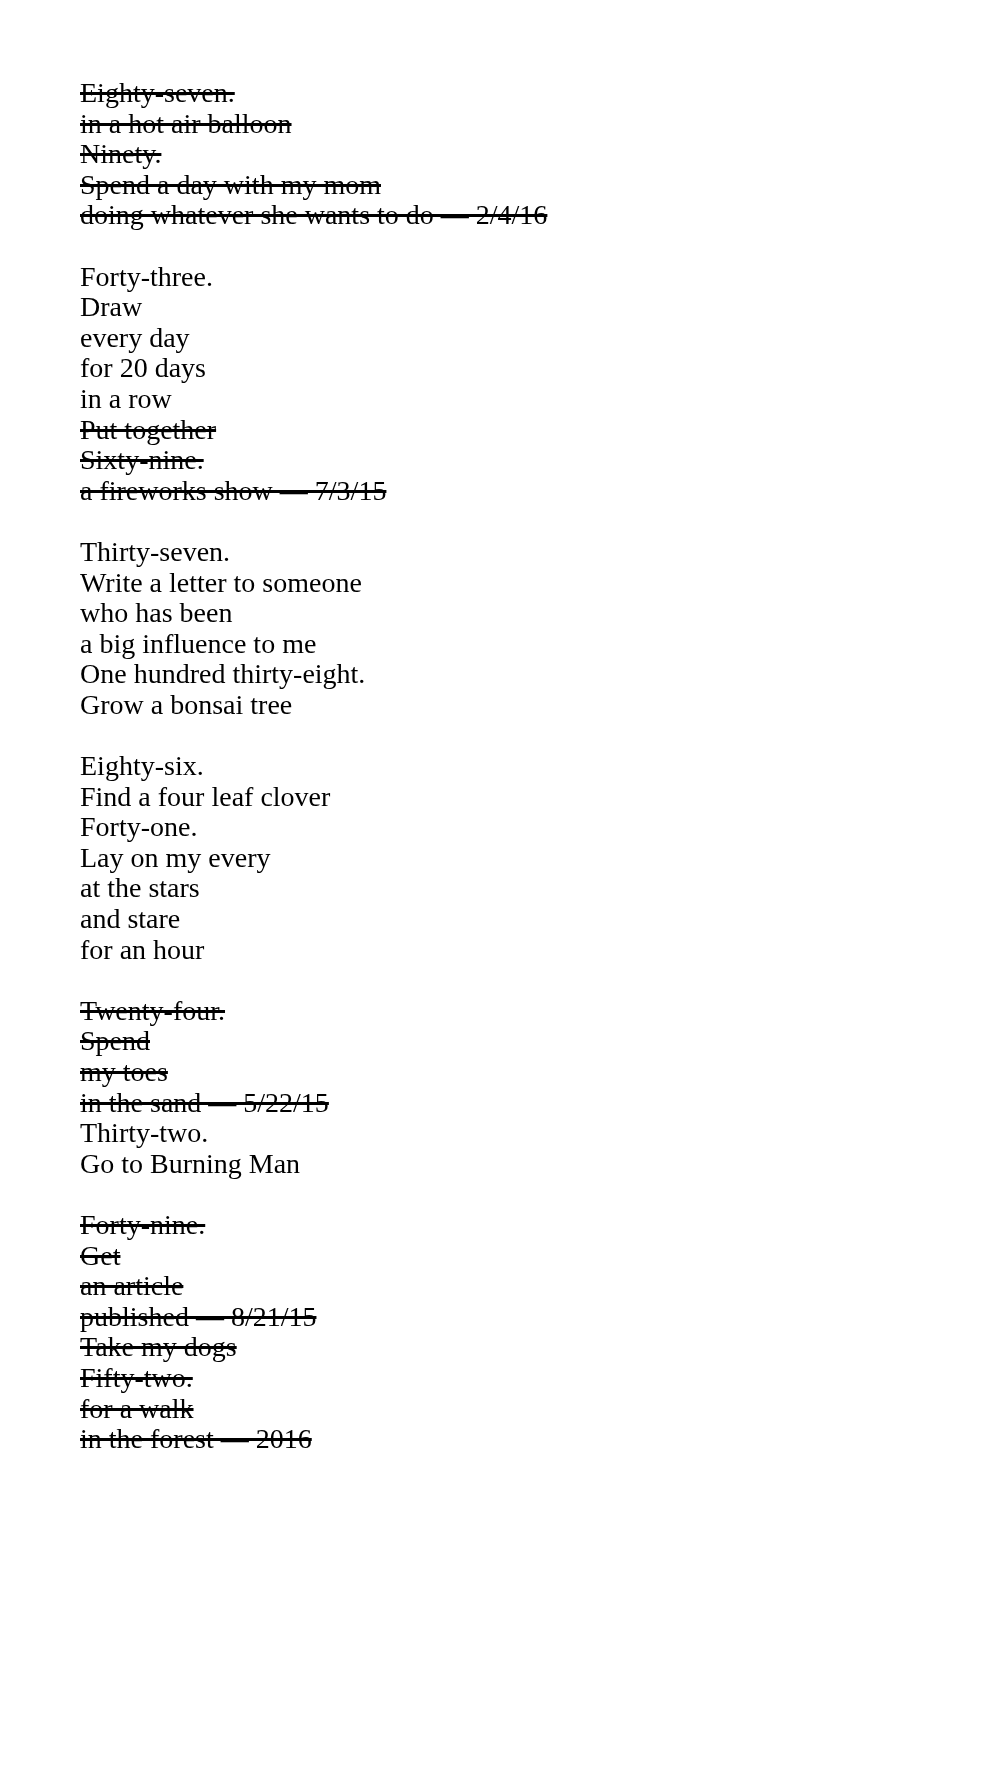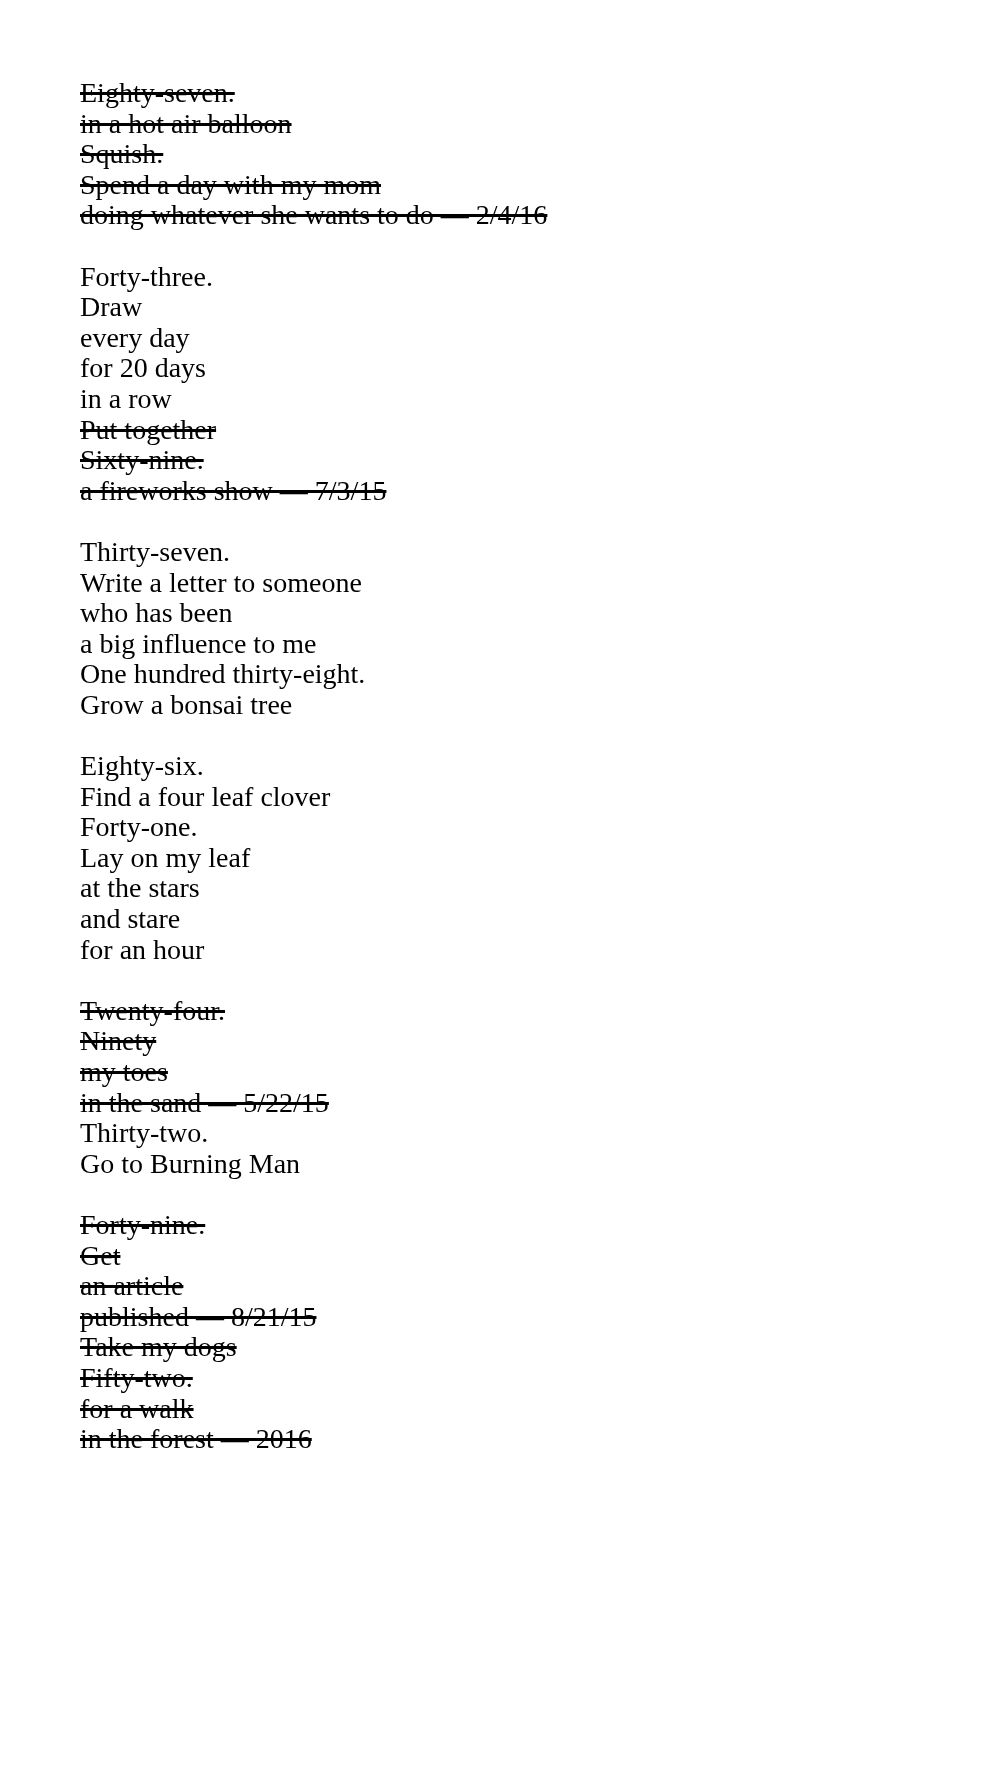--- a/index.html
+++ b/index.html
@@ -37,21 +37,21 @@
   }
 </style>
 </head>
 <body>
 
 <div class="page">
   <div>
       <div class="stanza">
         <div class="line struck">Eighty-seven.</div>
         <div class="line struck">in a hot air balloon</div>
-        <div class="line struck">Squish.</div>
+        <div class="line struck">Ninety.</div>
         <div class="line struck">Spend a day with my mom</div>
         <div class="line struck">doing whatever she wants to do — 2/4/16</div>
       </div>
       <div class="stanza">
         <div class="line">Forty-three.</div>
         <div class="line">Draw</div>
         <div class="line">every day</div>
         <div class="line">for 20 days</div>
         <div class="line">in a row</div>
         <div class="line struck">Put together</div>
@@ -63,28 +63,28 @@
         <div class="line">Write a letter to someone</div>
         <div class="line">who has been</div>
         <div class="line">a big influence to me</div>
         <div class="line">One hundred thirty-eight.</div>
         <div class="line">Grow a bonsai tree</div>
       </div>
       <div class="stanza">
         <div class="line">Eighty-six.</div>
         <div class="line">Find a four leaf clover</div>
         <div class="line">Forty-one.</div>
-        <div class="line">Lay on my leaf</div>
+        <div class="line">Lay on my every</div>
         <div class="line">at the stars</div>
         <div class="line">and stare</div>
         <div class="line">for an hour</div>
       </div>
       <div class="stanza">
         <div class="line struck">Twenty-four.</div>
-        <div class="line struck">Ninety</div>
+        <div class="line struck">Spend</div>
         <div class="line struck">my toes</div>
         <div class="line struck">in the sand — 5/22/15</div>
         <div class="line">Thirty-two.</div>
         <div class="line">Go to Burning Man</div>
       </div>
       <div class="stanza">
         <div class="line struck">Forty-nine.</div>
         <div class="line struck">Get</div>
         <div class="line struck">an article</div>
         <div class="line struck">published — 8/21/15</div>

